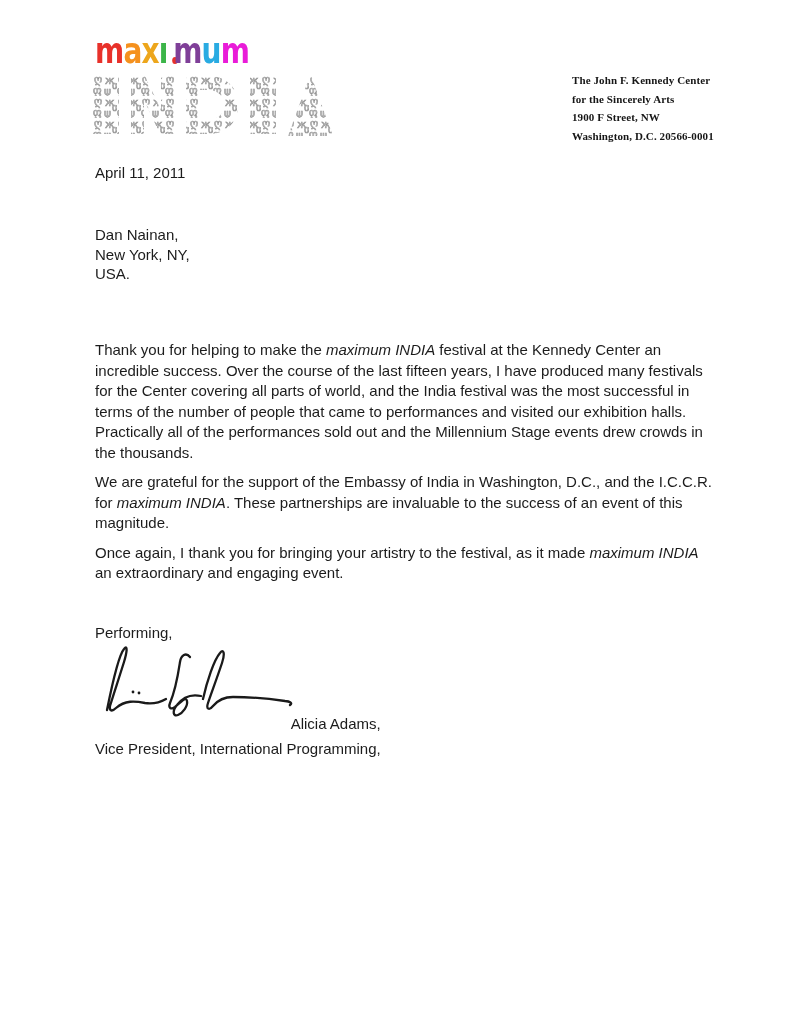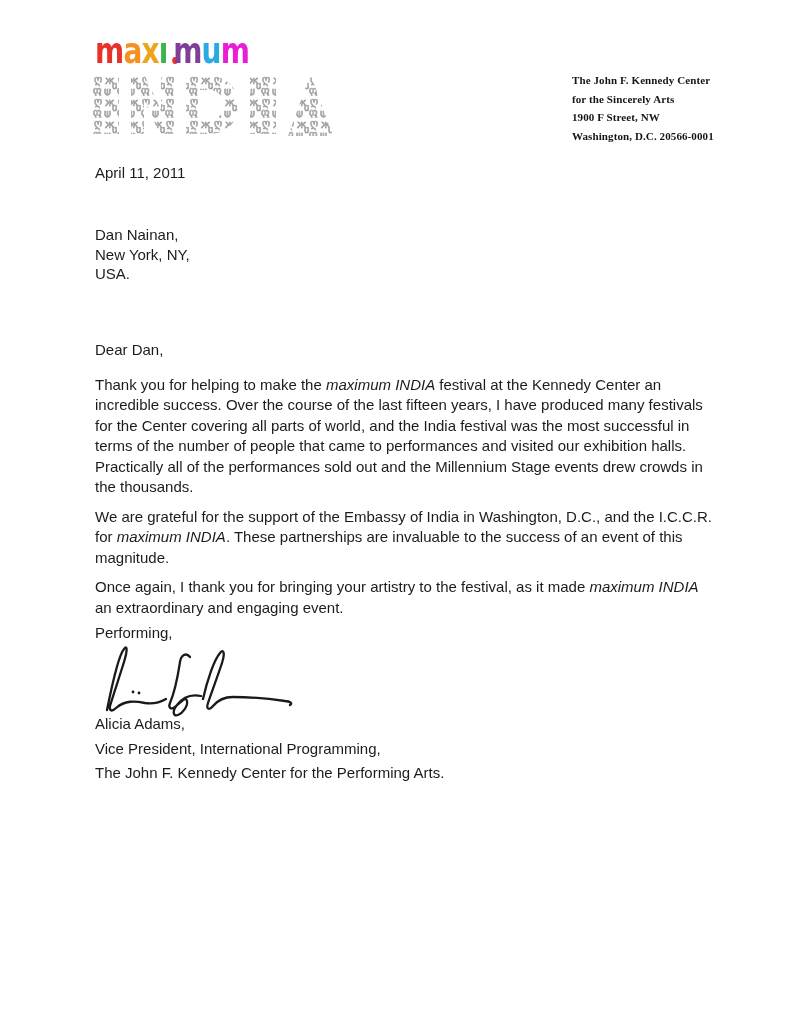--- a/index.html
+++ b/index.html
@@ -31,21 +31,21 @@
 
   
   .date { position:absolute; left:95px; top:164px; font-size:15px; }
   .recipient { position:absolute; left:95px; top:225px; font-size:15px; line-height:19.5px; }
   .body-text { position:absolute; left:95px; top:340px; width:620px; font-size:15px; line-height:20.5px; }
   .body-text p { margin:0 0 9px 0; }
   .body-text p.salutation { margin-bottom:14px; }
   .body-text em { font-style:italic; }
   .closing { position:absolute; left:95px; top:622px; font-size:15px; line-height:21px; }
   .signature { position:absolute; left:99px; top:636px; }
-  .sig-block { position:absolute; left:95px; top:712px; font-size:15px; line-height:24.5px; }
+  .sig-block { position:absolute; left:95px; top:712px; font-size:15px; line-height:24.5px;text-align:right; }
 </style>
 </head>
 <body>
 
 <div class="page">
 
   <div class="wordmark"><span style="color: rgb(232, 49, 42);">m</span><span style="color: rgb(245, 145, 30);">a</span><span style="color: rgb(237, 166, 28);">x</span><span style="color: rgb(60, 181, 73);">ı<span class="idot" style="background: rgb(232, 49, 42);"></span></span><span style="color: rgb(127, 63, 152);">m</span><span style="color: rgb(41, 171, 226);">u</span><span style="color: rgb(233, 28, 216);">m</span></div>
 
   <svg class="india-svg" width="240" height="62" viewBox="0 0 240 62" aria-label="INDIA">
     <defs>
@@ -77,21 +77,20 @@
 
   <div class="date">April 11, 2011</div>
 
   <div class="recipient">
     <div>Dan Nainan,</div>
     <div>New York, NY,</div>
     <div>USA.</div>
   </div>
 
   <div class="body-text">
-    <p class="salutation">Dear Dan,</p>
     <div>
         <p><span>Thank you for helping to make the </span><em>maximum INDIA</em><span> festival at the Kennedy Center an incredible success.  Over the course of the last fifteen years, I have produced many festivals for the Center covering all parts of world, and the India festival was the most successful in terms of the number of people that came to performances and visited our exhibition halls.  Practically all of the performances sold out and the Millennium Stage events drew crowds in the thousands.</span></p>
         <p><span>We are grateful for the support of the Embassy of India in Washington, D.C., and the I.C.C.R. for </span><em>maximum INDIA</em><span>.  These partnerships are invaluable to the success of an event of this magnitude.</span></p>
         <p><span>Once again, I thank you for bringing your artistry to the festival, as it made </span><em>maximum INDIA</em><span> an extraordinary and engaging event.</span></p>
       </div>
   </div>
 
   <div class="closing">Performing,</div>
 
   <svg class="signature" width="200" height="82" viewBox="0 0 200 82">
@@ -100,16 +99,15 @@
       <circle cx="34" cy="56" r="1.4" fill="#1a1a1a" stroke="none"></circle>
       <circle cx="40" cy="57" r="1.4" fill="#1a1a1a" stroke="none"></circle>
       <path d="M91,21 C87,16 82,19 81,26 C79,39 77,53 71,67 C69,72 72,74 76,71 C82,66 87,60 88,65 C89,70 84,77 79,79 C74,81 73,75 78,69 C84,61 93,58 102,60" stroke="#1a1a1a"></path>
       <path d="M104,63 C108,45 115,24 121,17 C125,12 126,18 123,27 C118,42 112,58 109,67 C107,73 110,75 114,70 C119,64 126,61 134,61 C152,61 172,63 186,65 C191,65.5 194,67 191,69" stroke="#1a1a1a"></path>
     </g>
   </svg>
 
   <div class="sig-block">
     <div>Alicia Adams,</div>
     <div>Vice President, International Programming,</div>
-    <div>The John F. Kennedy Center for the Performing Arts.</div>
   </div>
 
 </div>
 
 </body></html>

